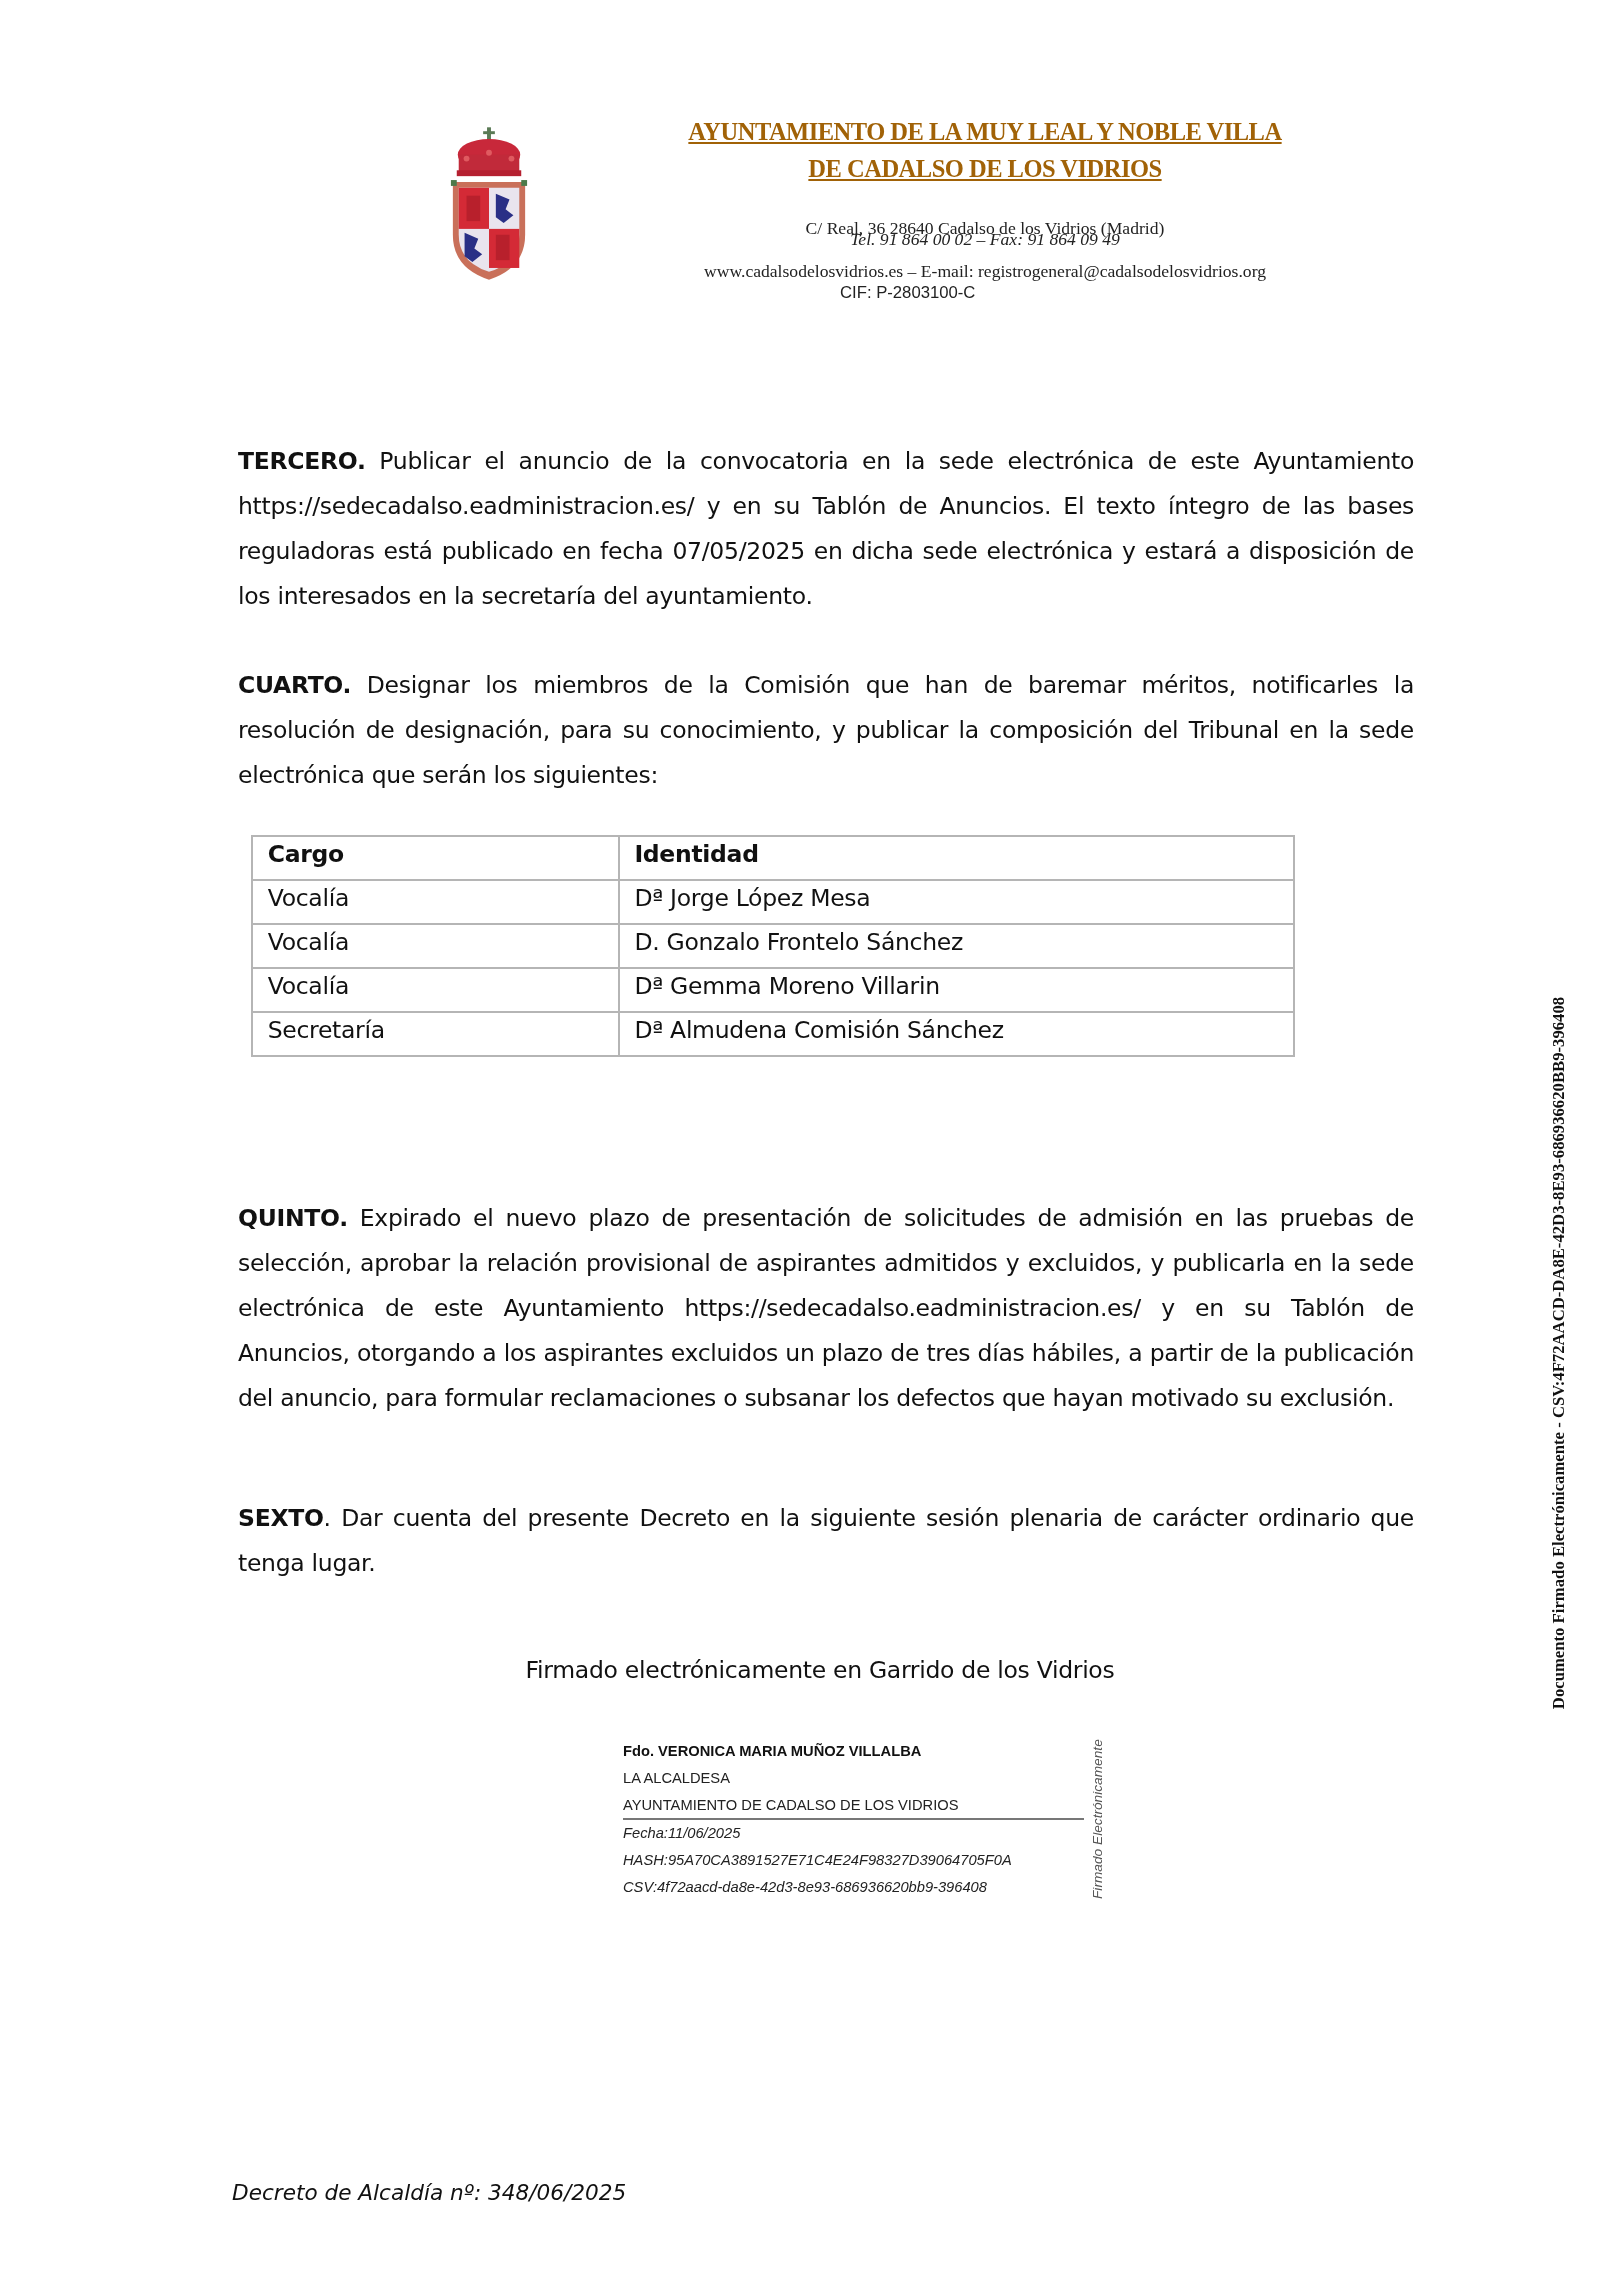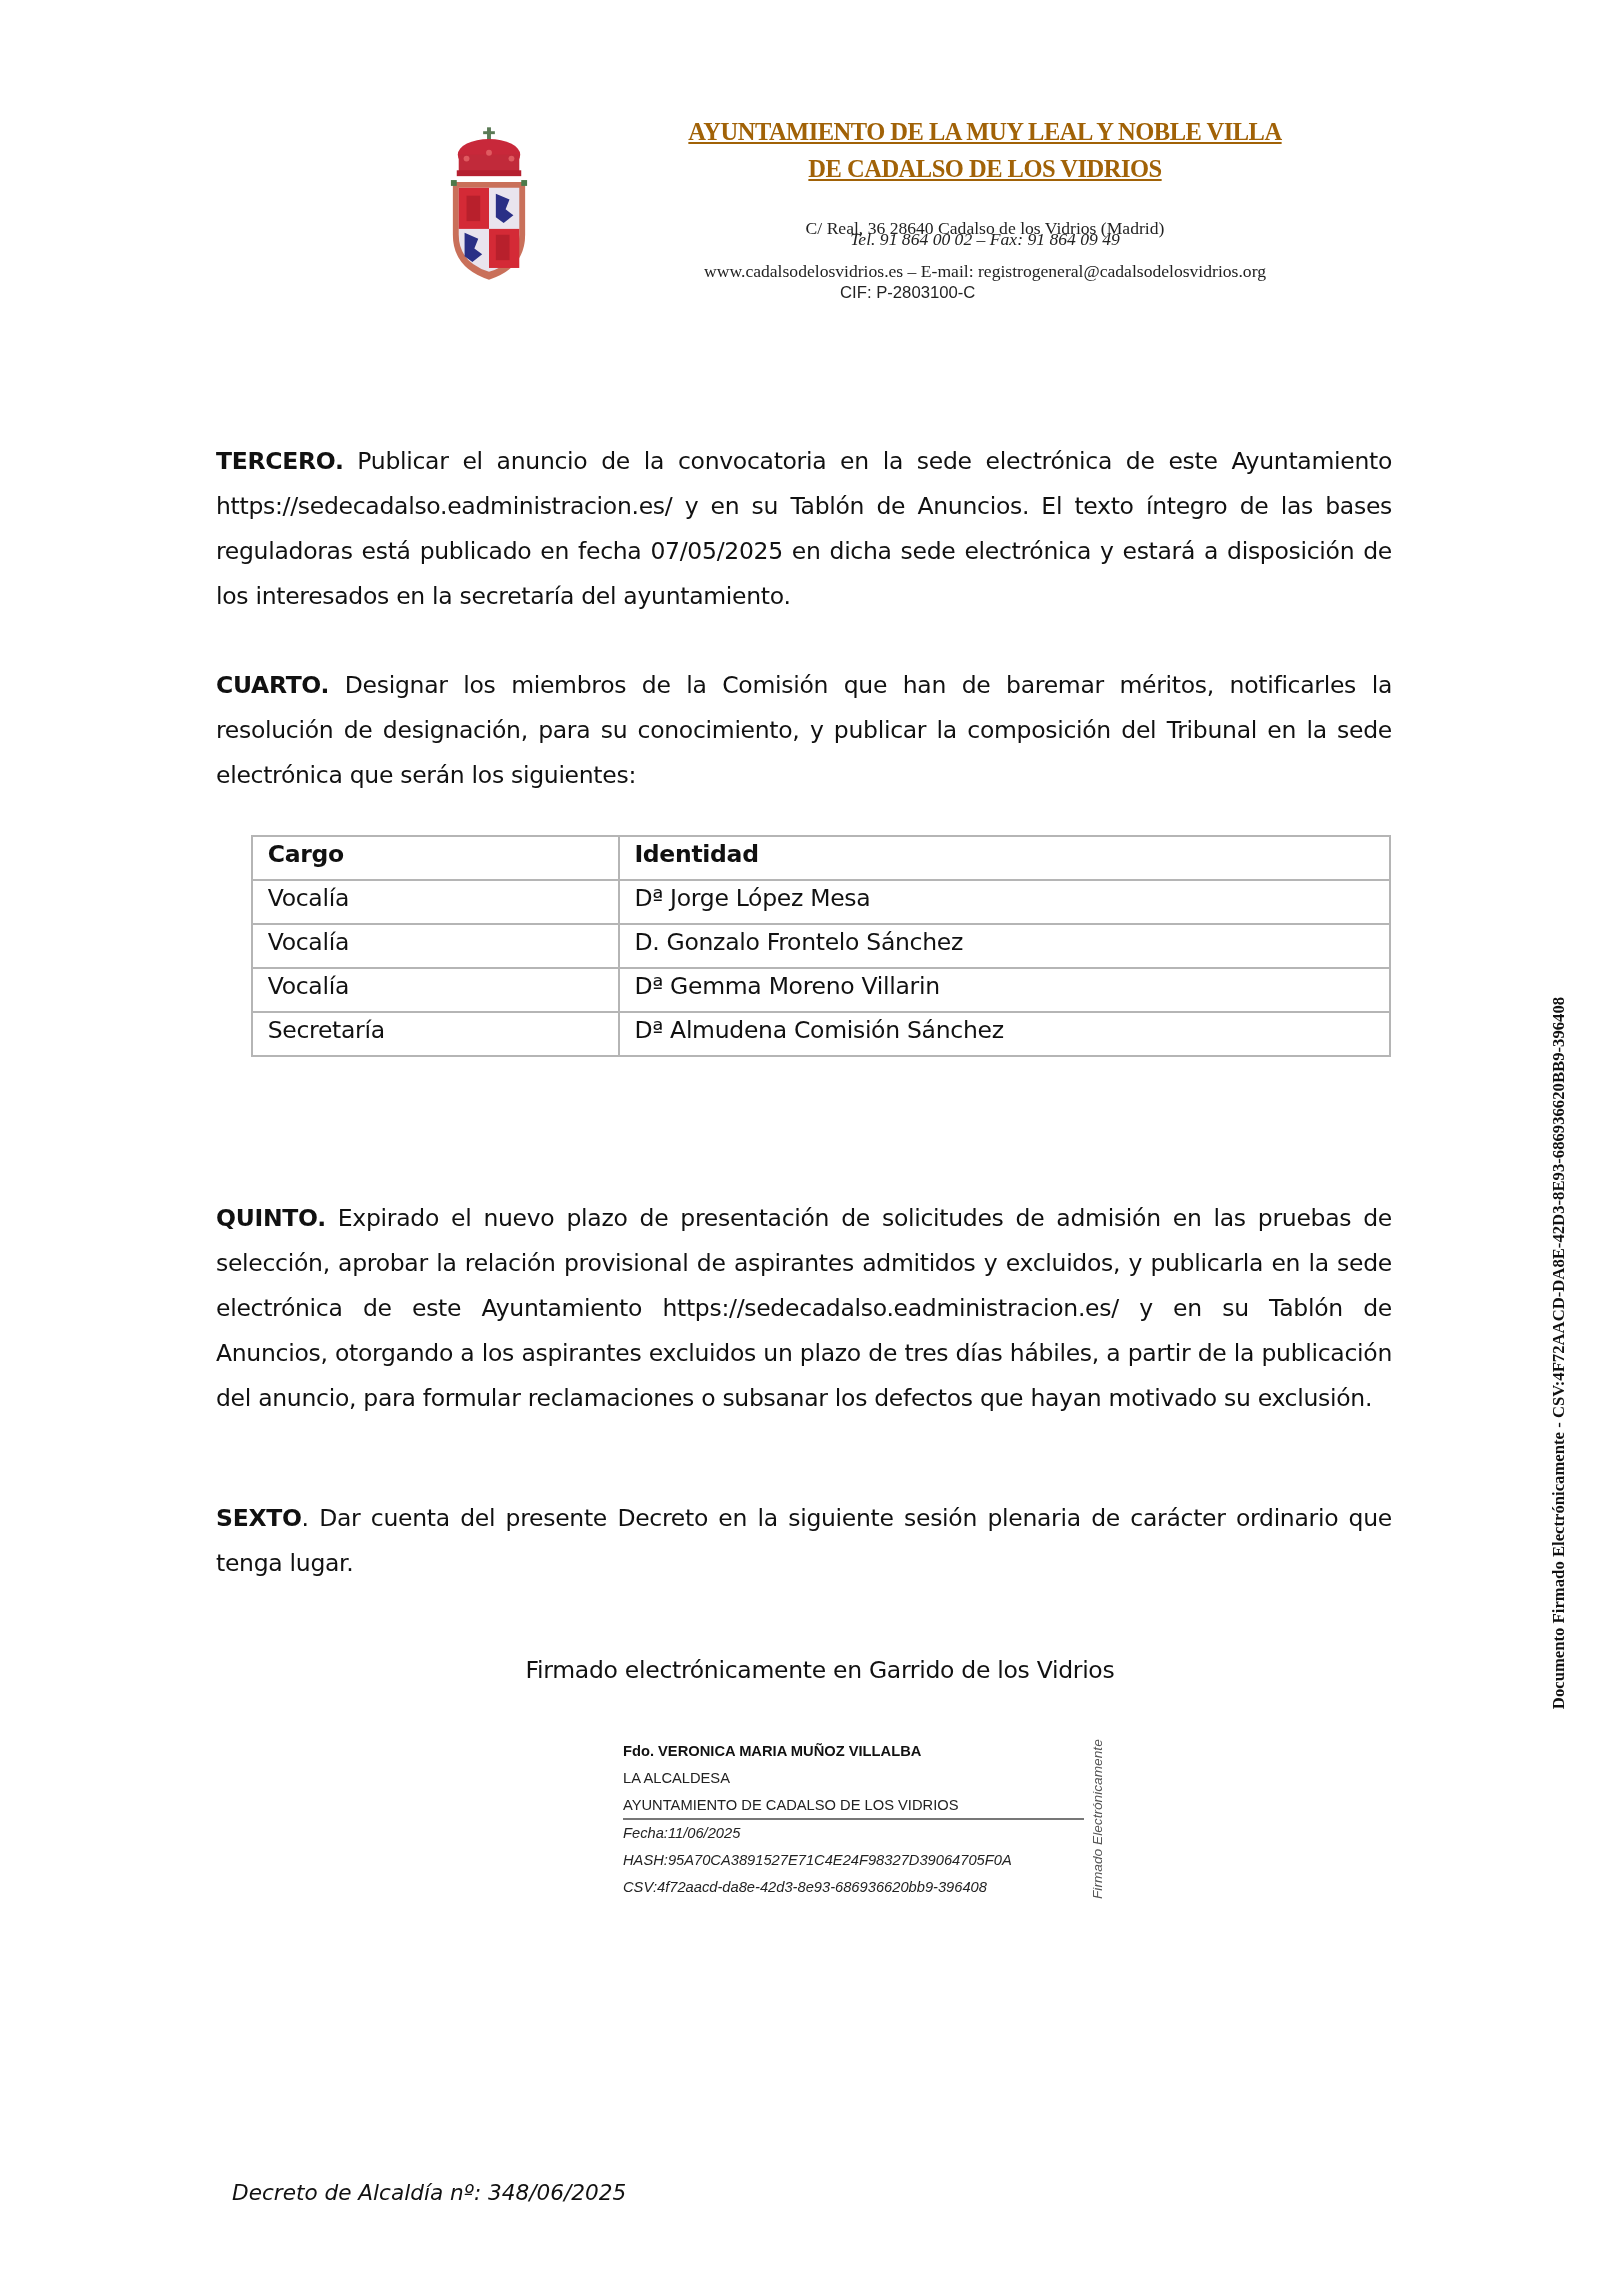--- a/index.html
+++ b/index.html
@@ -11,29 +11,29 @@
   .hdr-title { left: 627px; width: 716px; text-align: center; font-family: "Liberation Serif", serif; font-weight: bold; font-size: 24.5px; letter-spacing: -0.5px; color: #a16207; text-decoration: underline; }
   .hdr-t1 { top: 118px; }
   .hdr-t2 { top: 155px; }
   .hdr-addr { left: 627px; width: 716px; text-align: center; font-family: "Liberation Serif", serif; font-size: 17.6px; color: #222; line-height: 21.6px; }
   .hdr-a1 { top: 218px; }
   .hdr-a2 { top: 229px; font-style: italic; }
   .hdr-a3 { top: 261px; }
   .hdr-cif { left: 840px; top: 283px; font-family: "Liberation Sans", sans-serif; font-size: 16.7px; color: #222; }
 
   
-  .para { left: 216px; width: 1176px; font-family: "DejaVu Sans", sans-serif; font-size: 23.5px; line-height: 45px; text-align: justify; color: #111; letter-spacing: -0.3px; }
+  .para { left: 238px; width: 1176px; font-family: "DejaVu Sans", sans-serif; font-size: 23.5px; line-height: 45px; text-align: justify; color: #111; letter-spacing: -0.3px; }
   .para b { font-weight: bold; }
   .p-tercero { top: 439px; }
   .p-cuarto { top: 663px; }
   .p-quinto { top: 1196px; }
   .p-sexto { top: 1496px; }
 
   
-  .tbl { left: 251px; top: 835px; width: 1140px; border-collapse: collapse; font-family: "DejaVu Sans", sans-serif; font-size: 23.5px; letter-spacing: -0.3px; padding-left: 16px; }
+  .tbl { left: 251px; top: 835px; width: 1044px; border-collapse: collapse; font-family: "DejaVu Sans", sans-serif; font-size: 23.5px; letter-spacing: -0.3px; padding-left: 16px; }
   .tbl td, .tbl th { border: 2px solid #b5b5b5; height: 42px; padding: 0 0 0 14.7px; text-align: left; vertical-align: top; line-height: 35px; color: #111; }
   .tbl th { font-weight: bold; }
   .tbl .c1 { width: 350px; }
 
   
   .signed-place { left: 232px; width: 1176px; top: 1656px; text-align: center; font-family: "DejaVu Sans", sans-serif; font-size: 23.5px; color: #111; letter-spacing: -0.3px; }
   .sig { left: 623px; top: 1738px; width: 461px; font-family: "Liberation Sans", sans-serif; font-size: 14.7px; color: #222; }
   .sig div { height: 27px; line-height: 27px; white-space: nowrap; }
   .sig .name { font-weight: bold; color: #111; }
   .sig .org { border-bottom: 2px solid #777; height: 25.5px; }

